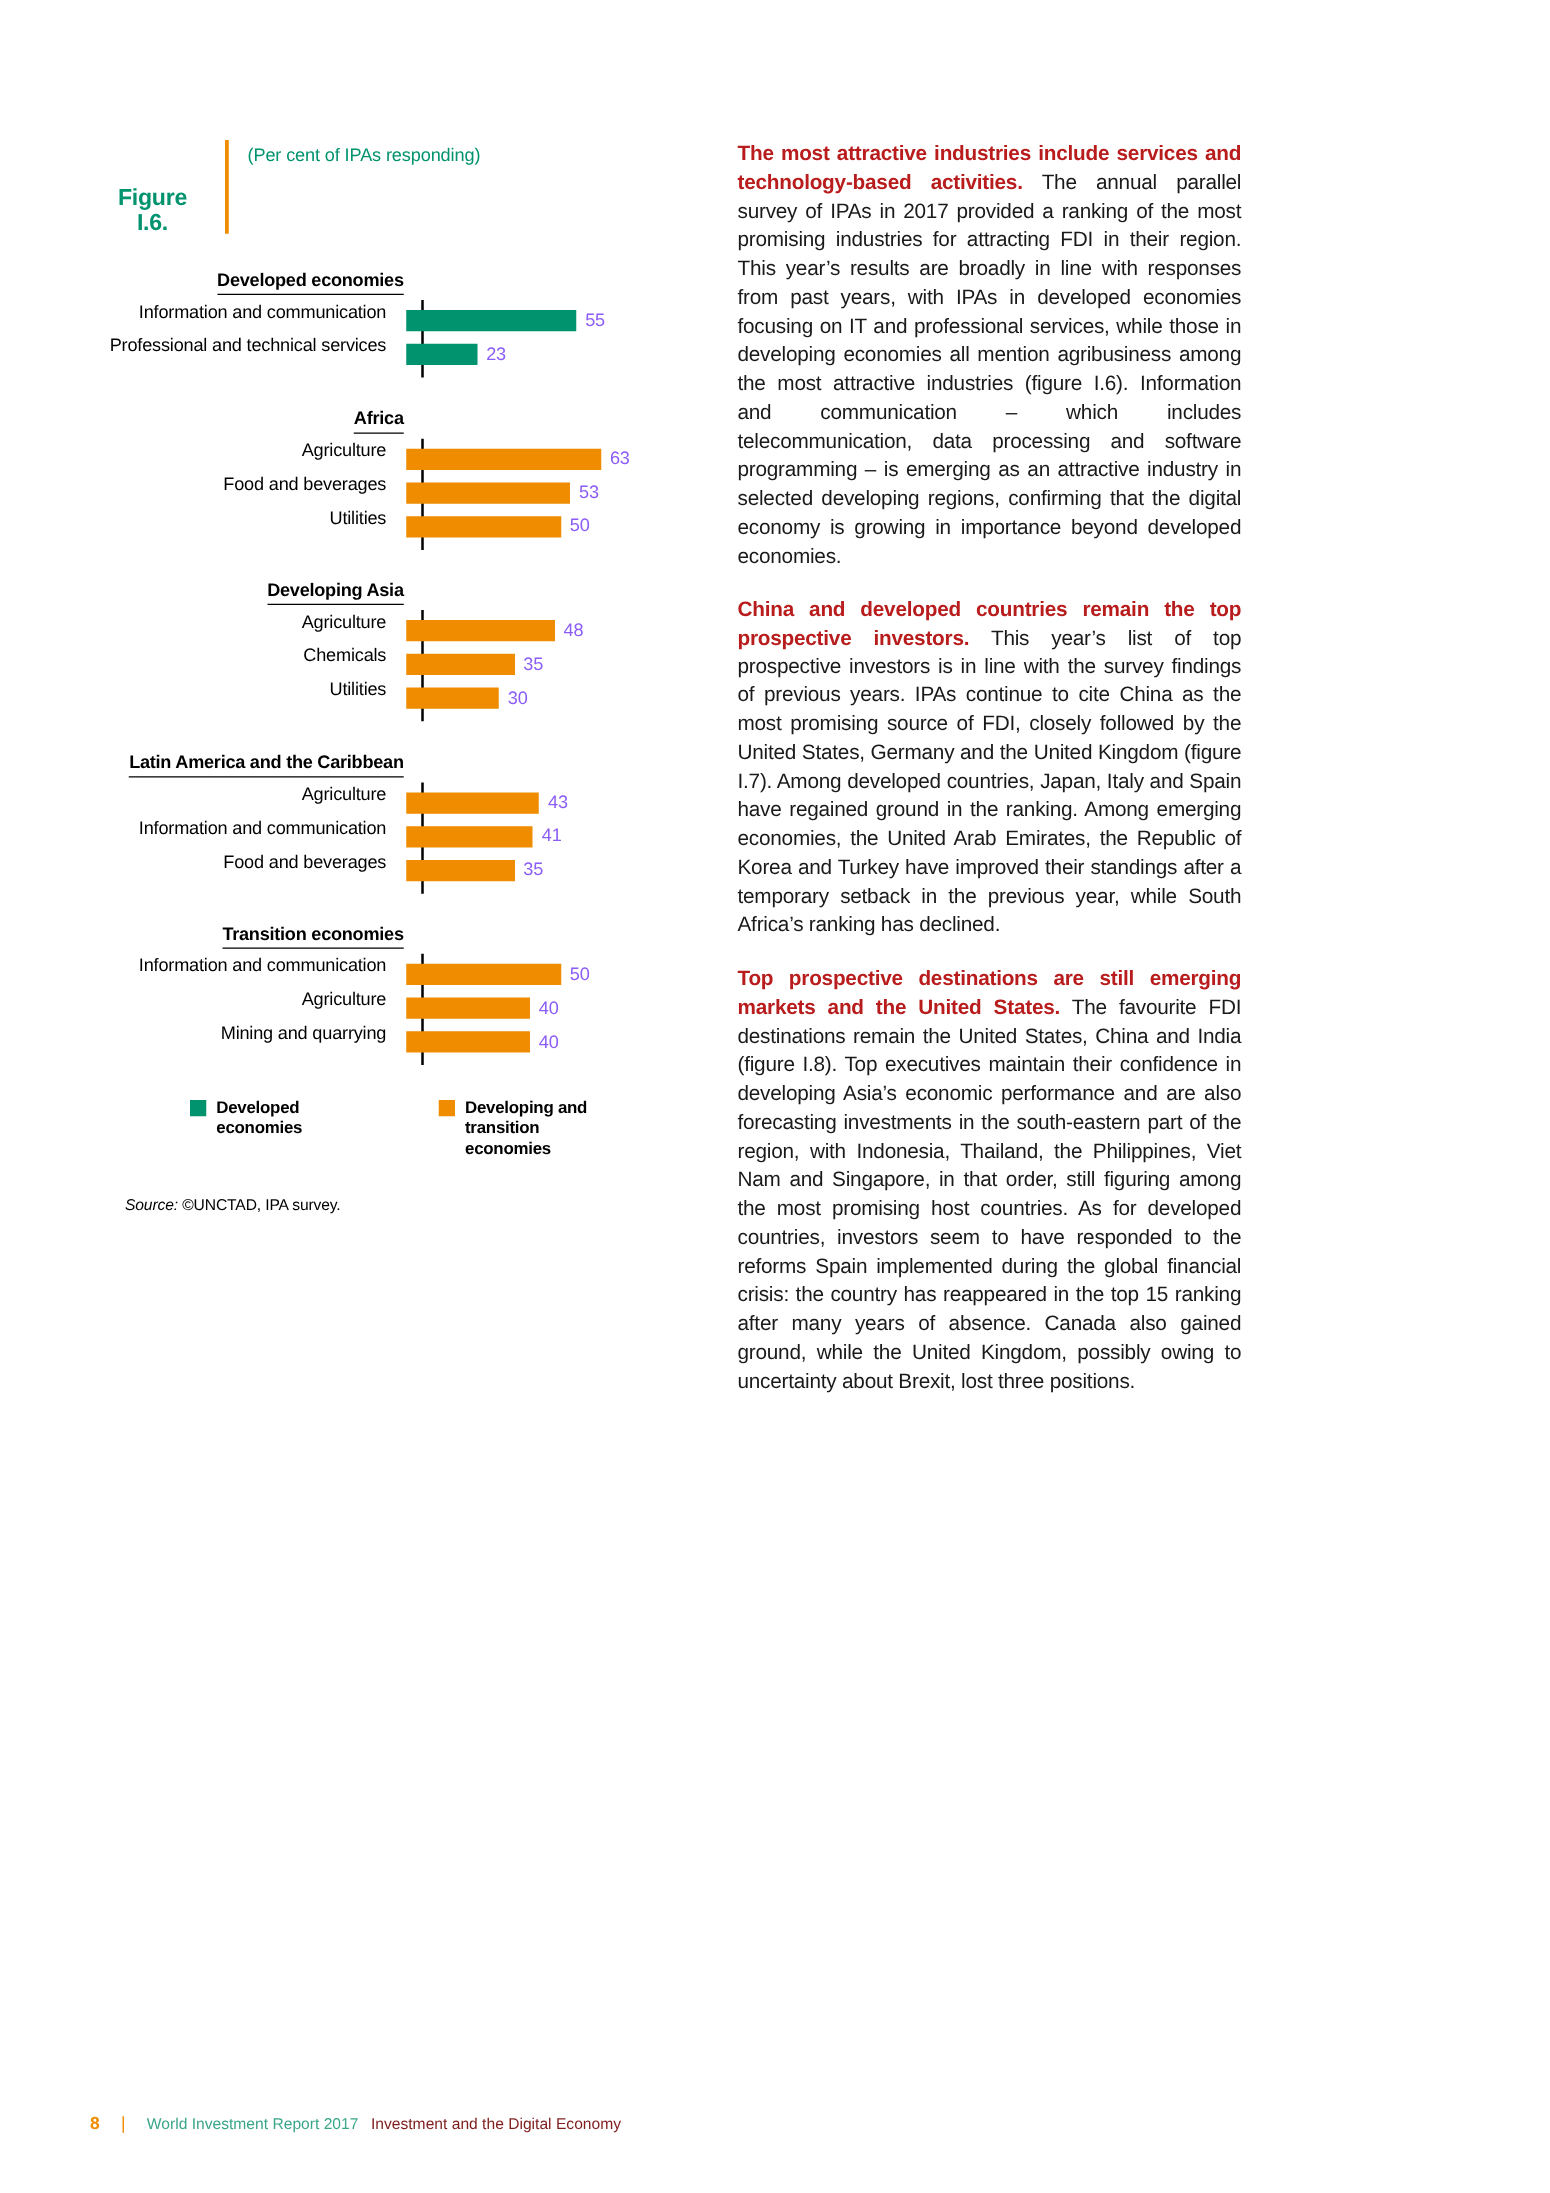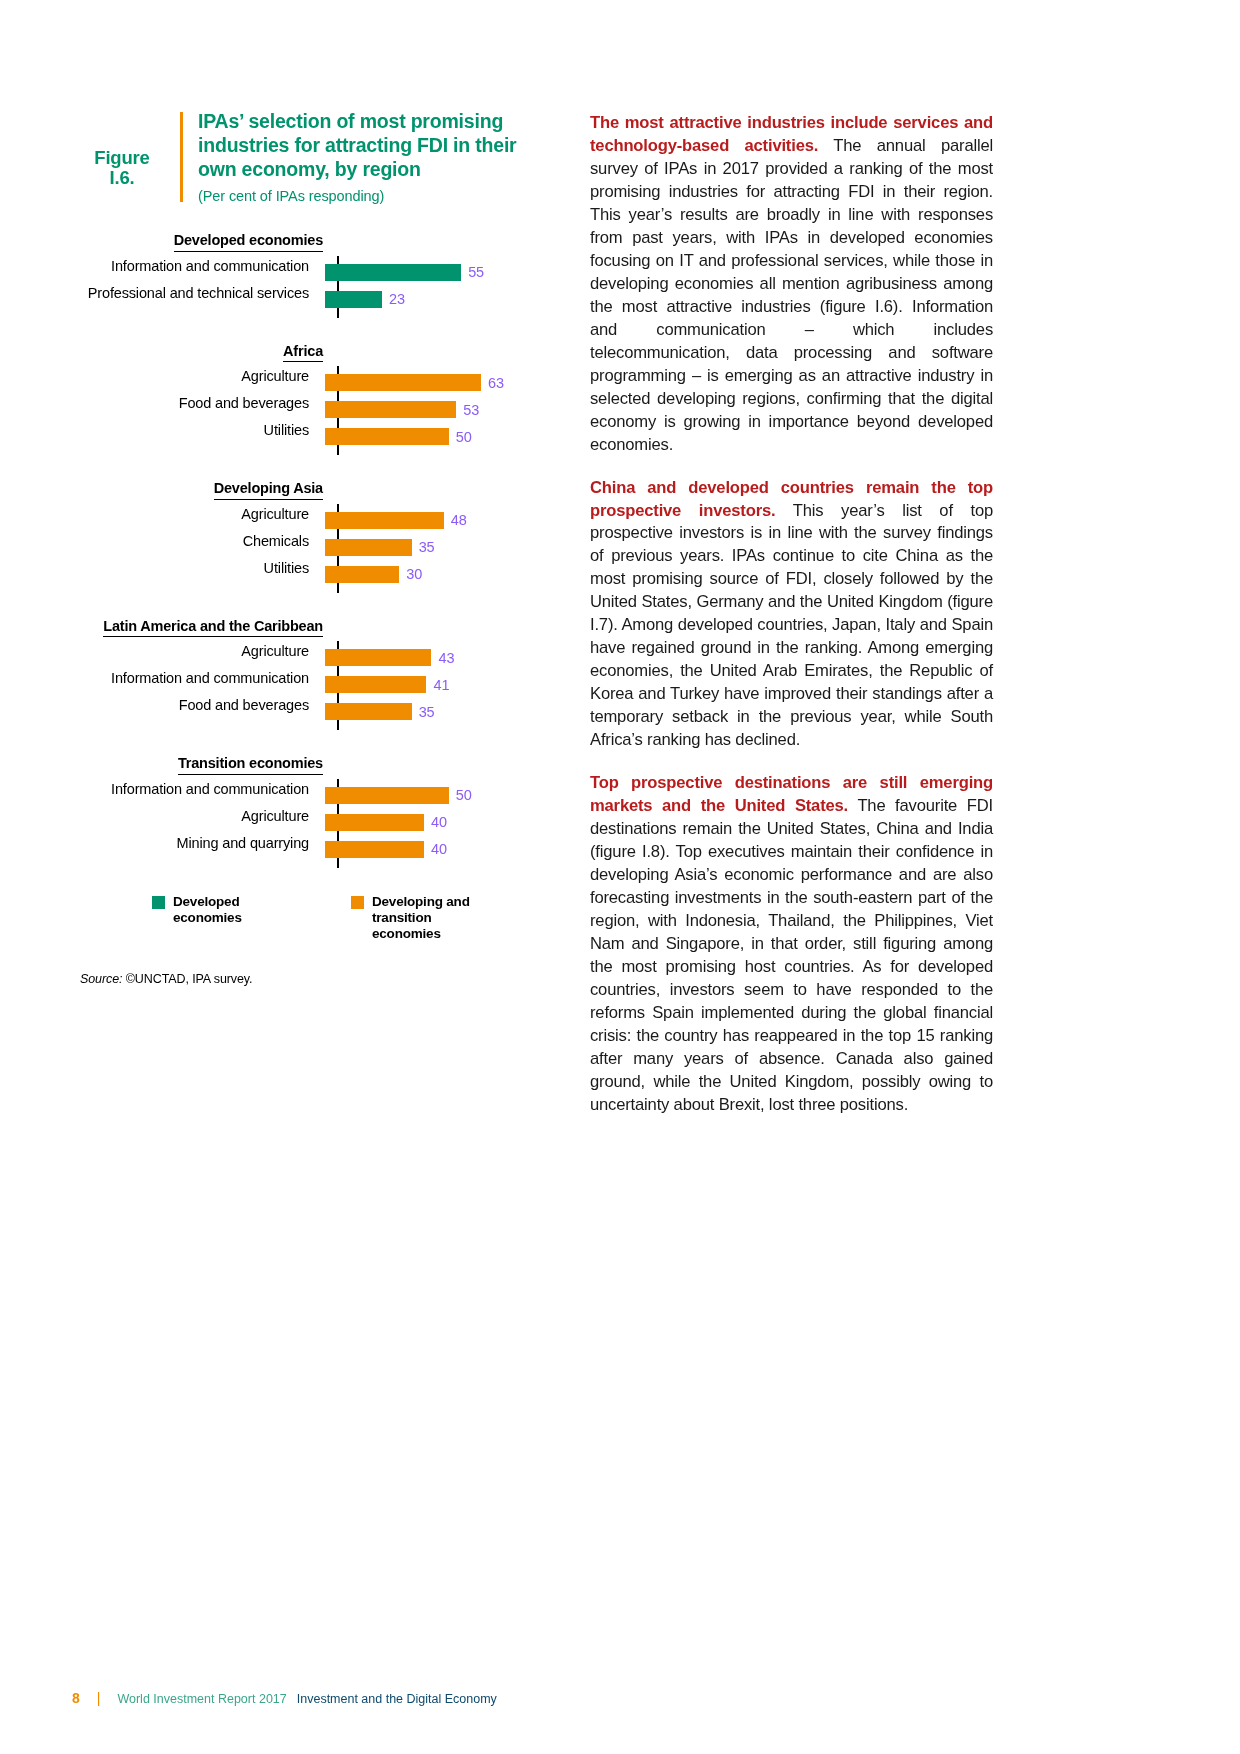--- a/index.html
+++ b/index.html
@@ -180,21 +180,21 @@
     letter-spacing: -0.2px;
     max-width: 135px;
   }
 
   .source {
     margin-top: 30px;
     font-size: 12.5px;
     color: #000;
     letter-spacing: -0.1px;
   }
-  .source em { font-style: italic; }
+  .source em { font-style: italic; margin-left: 20px; }
 
   
   .text-col {
     position: absolute;
     left: 590px;
     top: 112px;
     width: 403px;
   }
   .para {
     font-size: 16.6px;
@@ -227,35 +227,34 @@
   .footer-bar {
     color: #f08c00;
     margin-right: 17px;
     font-size: 14px;
   }
   .footer-report {
     color: #3aa68a;
     margin-right: 10px;
   }
   .footer-sub {
-    color: #0c4a6e;
+    color: #7f1d1d;
   }
 </style>
 </head>
 <body>
 
 <div class="page">
 
   <div class="figure-col">
 
     <div class="fig-header">
       <div class="fig-number">Figure I.6.</div>
       <div class="fig-rule"></div>
       <div class="fig-titlewrap">
-        <div class="fig-title">IPAs’ selection of most promising industries for attracting FDI in their own economy, by region</div>
         <div class="fig-subtitle">(Per cent of IPAs responding)</div>
       </div>
     </div>
 
     <div class="chart" id="chart-root">
         <div class="group">
           <div class="group-title-row">
             <div class="group-title group-title-inner">Developed economies</div>
           </div>
           <div class="bars">

